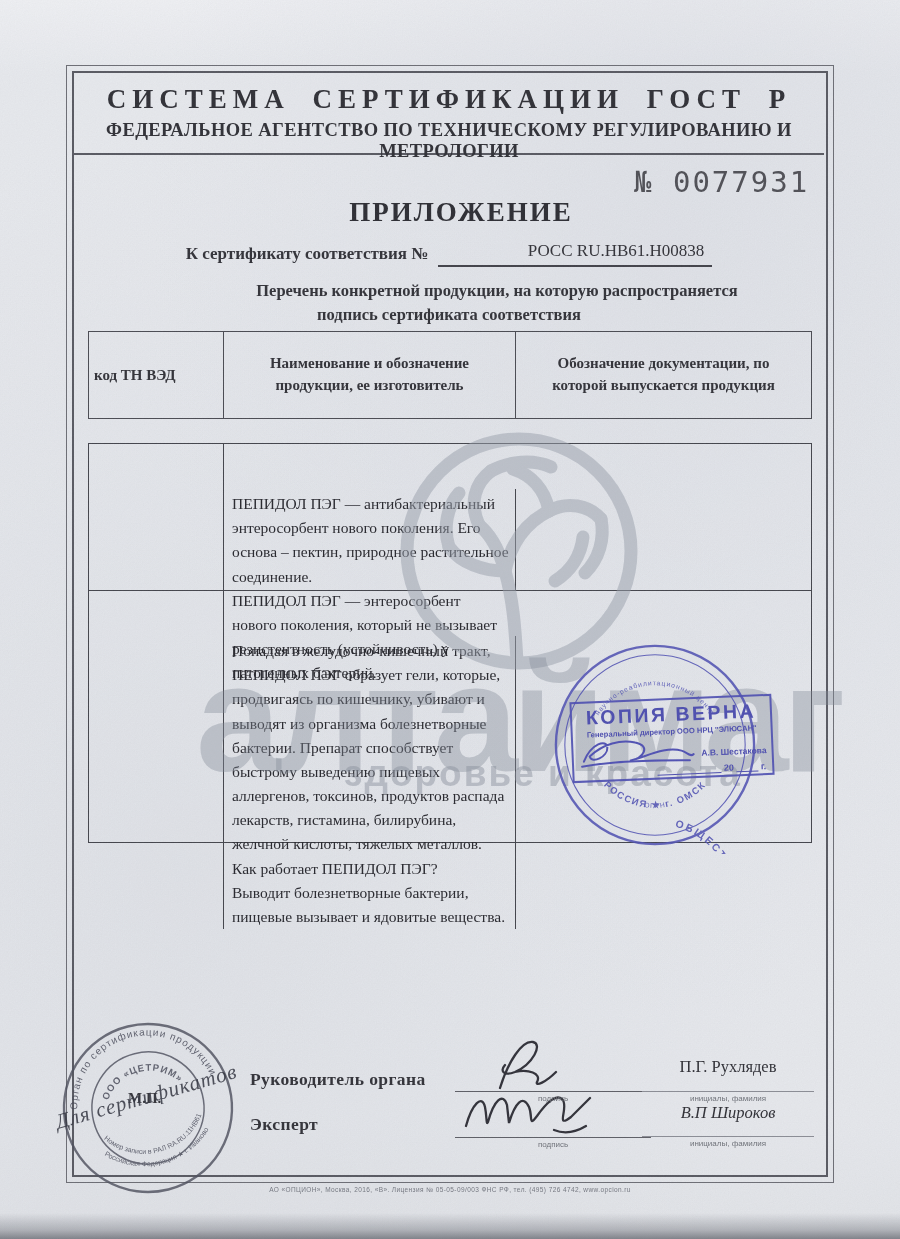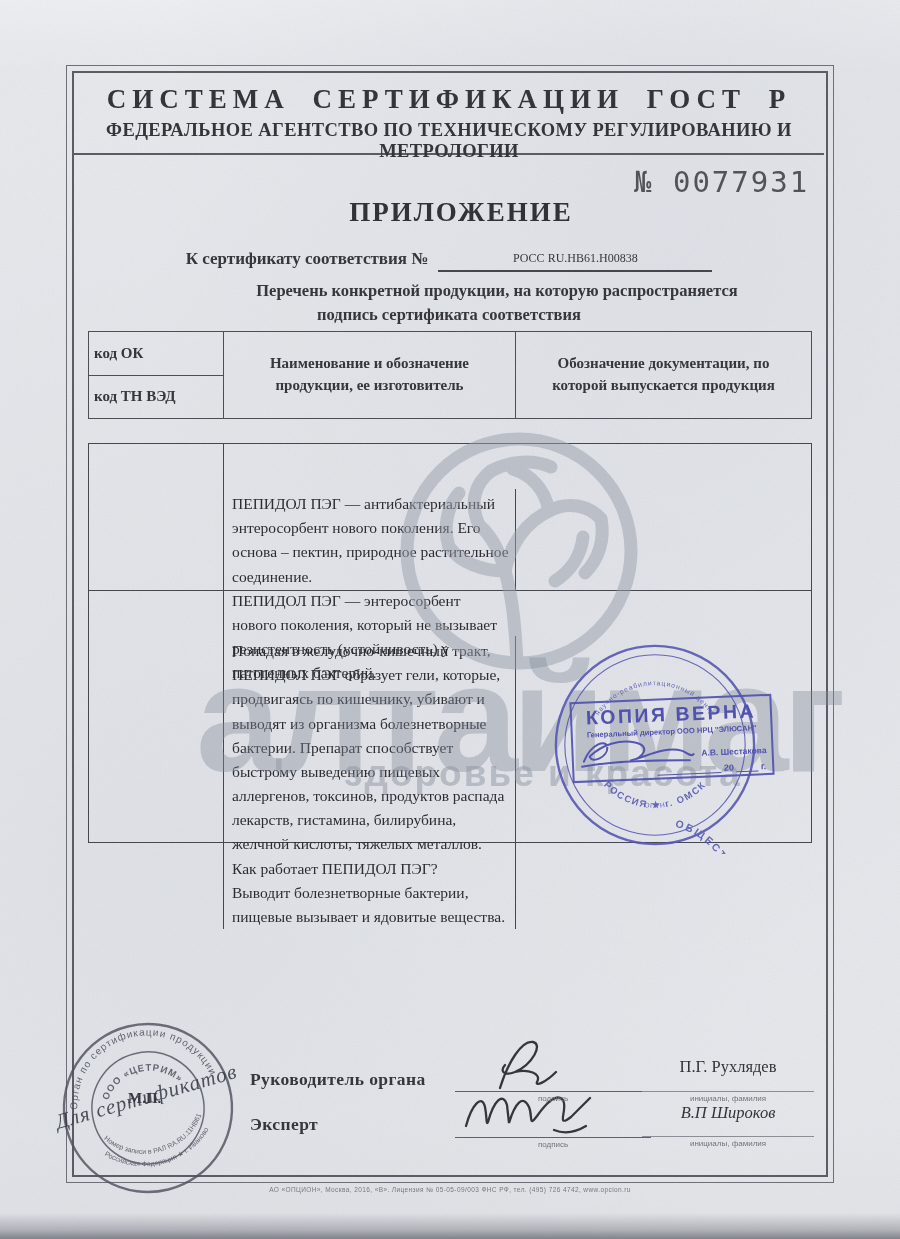--- a/index.html
+++ b/index.html
@@ -20,22 +20,22 @@
   .h1{left:74px;top:84px;width:750px;text-align:center;font-size:27px;font-weight:bold;
       letter-spacing:6px;word-spacing:10px;color:#2b2b31;}
   .h2{left:74px;top:120px;width:750px;text-align:center;font-size:18.5px;font-weight:bold;
       letter-spacing:.4px;color:#2b2b31;}
   .serial{left:634px;top:165px;font-family:"DejaVu Sans Mono",monospace;font-size:29px;
       color:#4c4c52;letter-spacing:2px;}
   .title{left:86px;top:197px;width:750px;text-align:center;font-size:27px;font-weight:bold;
       letter-spacing:2px;color:#28282e;}
   .cert-row{left:74px;top:240px;width:750px;display:flex;justify-content:center;align-items:flex-end;gap:10px;}
   .cert-label{font-size:17px;font-weight:bold;}
-  .cert-value{min-width:258px;text-align:center;font-size:12px;border-bottom:2px solid #3e3e45;
-      padding:0 8px 2px;transform:translateY(3px);margin-top:10px;}
+  .cert-value{min-width:258px;text-align:right;font-size:17px;border-bottom:2px solid #3e3e45;
+      padding:0 8px 2px;transform:translateY(3px);}
   .cert-value span{display:inline-block;transform:translateY(-2px);}
   .sub1{left:74px;top:281px;width:750px;text-align:center;font-size:16.5px;font-weight:bold;margin-left:48px;}
   .sub2{left:74px;top:305px;width:750px;text-align:center;font-size:16.5px;font-weight:bold;}
   
   .thead{left:88px;top:331px;width:722px;height:86px;border:1.6px solid #46474e;display:flex;}
   .thead .c1{width:134px;border-right:1.6px solid #46474e;display:flex;flex-direction:column;}
   .thead .c1 .half{flex:1;display:flex;align-items:center;padding-left:5px;font-size:15px;font-weight:bold;}
   .thead .c1 .half.top{border-bottom:1.6px solid #46474e;}
   .thead .c2{width:292px;border-right:1.6px solid #46474e;display:flex;align-items:center;justify-content:center;
       text-align:center;font-size:15px;font-weight:bold;line-height:1.45;padding:0 20px;box-sizing:border-box;}
@@ -120,21 +120,20 @@
   <div class="abs cert-row z1">
     <span class="cert-label">К сертификату соответствия №</span>
     <span class="cert-value"><span>РОСС RU.HB61.H00838</span></span>
   </div>
 
   <div class="abs sub1 z1">Перечень конкретной продукции,  на которую распространяется</div>
   <div class="abs sub2 z1">подпись сертификата соответствия</div>
 
   <div class="abs thead z1">
     <div class="c1">
-      <div class="half top">код ОК</div>
       <div class="half">код ТН ВЭД</div>
     </div>
     <div class="c2">Наименование и обозначение продукции, ее изготовитель</div>
     <div class="c3">Обозначение документации, по которой выпускается продукция</div>
   </div>
 
   <div class="abs tmain z1">
     <div class="trow r1">
       <div class="c1"></div>
       <div class="c2">

